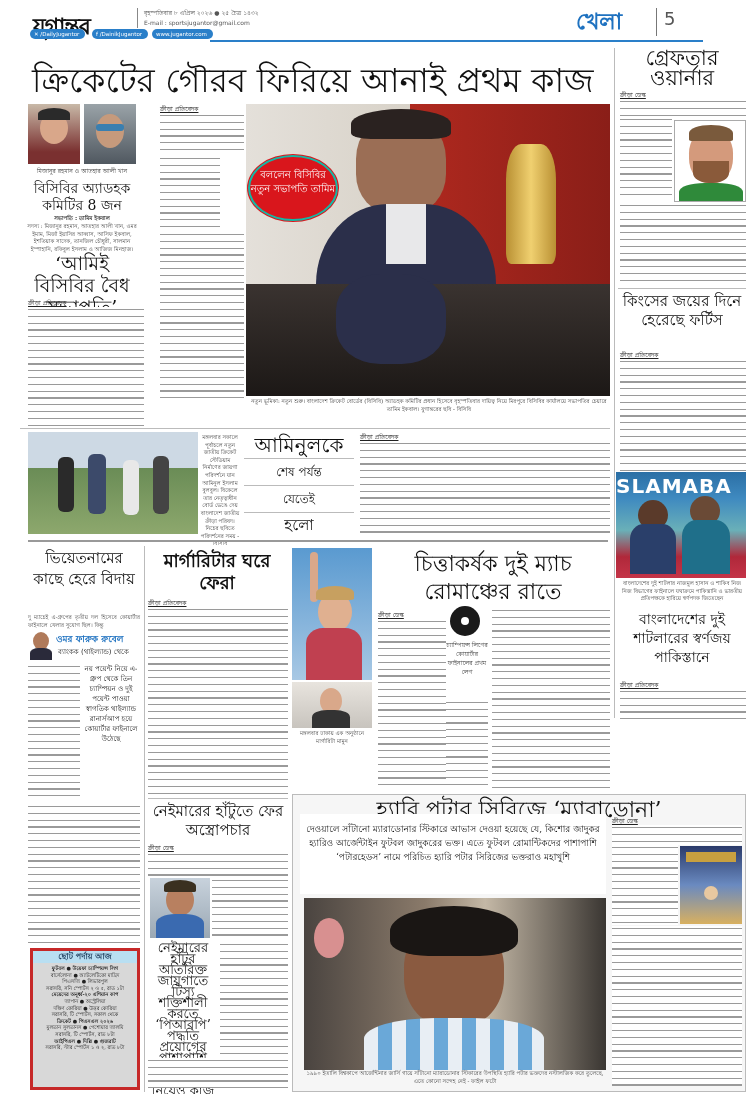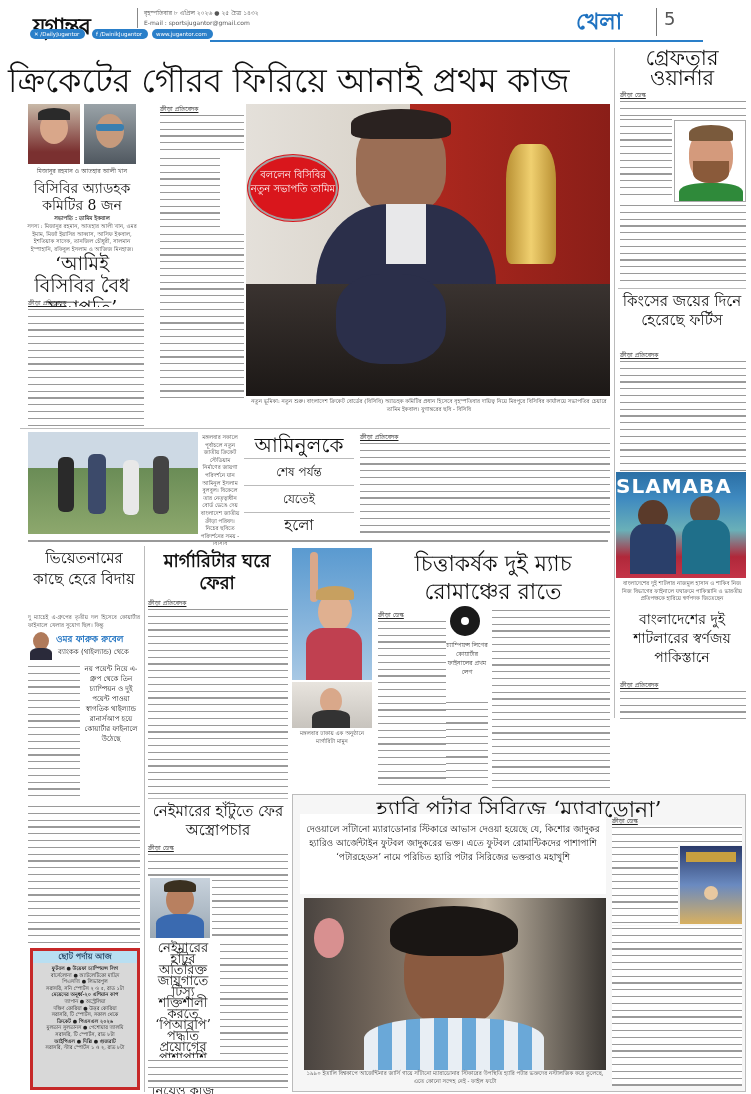--- a/index.html
+++ b/index.html
@@ -13,22 +13,22 @@
 .photo{position:absolute;overflow:hidden}
 .cap{font-size:6px;color:#444;text-align:center;line-height:8px;font-family:"DejaVu Serif",serif}
 
 #logo{left:33px;top:9px;font-size:22px;font-weight:bold;font-family:"DejaVu Serif",serif;color:#111;letter-spacing:-1px}
 #dateline{left:137px;top:8px;font-size:6px;color:#555;line-height:10px;border-left:1px solid #888;padding-left:6px}
 .pill{position:absolute;top:29px;height:10px;background:#2a7fc9;color:#fff;font-size:5.5px;line-height:10px;border-radius:5px;padding:0 6px 0 4px}
 #toprule{left:210px;top:40px;width:493px;height:2px;background:#2a7fc9}
 #section{left:576px;top:4px;font-size:22px;font-weight:bold;color:#1f72c0;font-family:"DejaVu Sans",sans-serif}
 #secbar{left:656px;top:8px;width:1px;height:28px;background:#777}
 #pagenum{left:664px;top:8px;font-size:18px;color:#555}
-#headline{left:8px;top:55px;width:600px;font-size:33px;text-align:left;white-space:nowrap}
-.redcircle{position:absolute;border-radius:50%;background:#d9161c;color:#fff;text-align:center;font-family:"DejaVu Serif",serif;font-size:10px;line-height:14px;border:2px solid #a3a3a3;box-shadow:0 0 0 1px #d9161c}
+#headline{left:32px;top:55px;width:600px;font-size:33px;text-align:left;white-space:nowrap}
+.redcircle{position:absolute;border-radius:50%;background:#d9161c;color:#fff;text-align:center;font-family:"DejaVu Serif",serif;font-size:10px;line-height:14px;border:2px solid #14b8a6;box-shadow:0 0 0 1px #d9161c}
 </style>
 </head>
 <body>
 
 <div class="abs" id="logo">যুগান্তর</div>
 <div class="abs" id="dateline">
   <div>বৃহস্পতিবার ৮ এপ্রিল ২০২৬ ● ২৫ চৈত্র ১৪৩২</div>
   <div>E-mail : sportsjugantor@gmail.com</div>
 </div>
 <div class="pill" style="left:30px"><span>✕ </span><span>/DailyJugantor</span></div>

